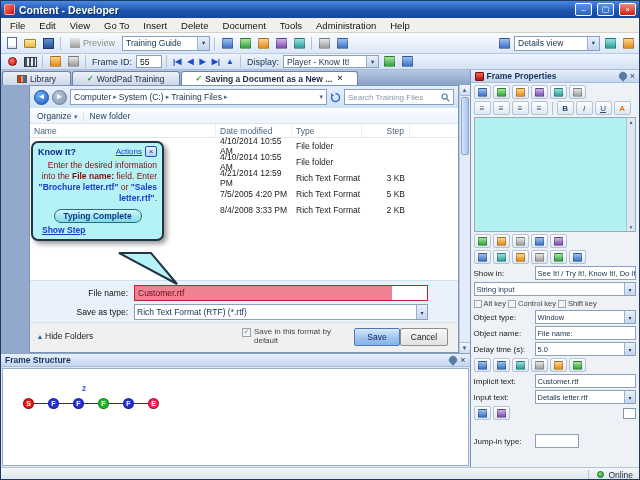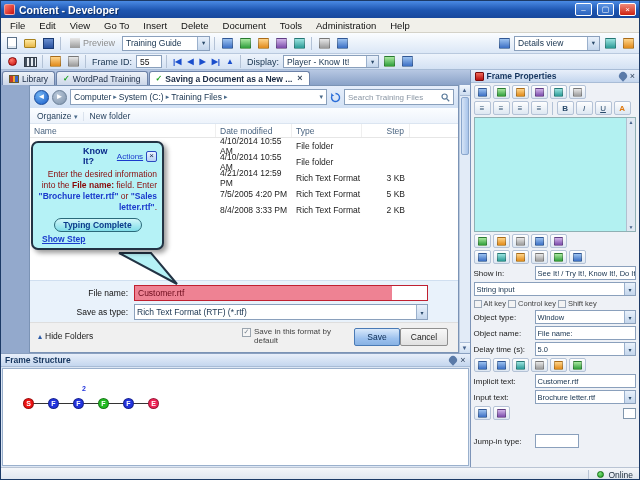--- a/index.html
+++ b/index.html
@@ -42,21 +42,21 @@
   .nav { color:#1a4ecc; font-size:8px; font-weight:bold; padding:0 2px; white-space:nowrap; }
   .spacer { flex:1; }
 
   
   .bodyrow { display:flex; height:397px; }
   .leftcol { width:470px; display:flex; flex-direction:column; }
   .rightpanel { width:170px; background:#eef1f6; border-left:1px solid #7d94b8; display:flex; flex-direction:column; overflow:hidden; }
 
   
   .tabbar { height:15px; background:linear-gradient(#b7c8e3,#8aa2c8); display:flex; align-items:flex-end; gap:1px; padding-left:1px; }
-  .tab { height:14px; display:flex; align-items:center; gap:3px; padding:0 6px; background:linear-gradient(#eef2f8,#ccd7e9); border:1px solid #6d82a8; border-bottom:none; border-radius:3px 3px 0 0; font-size:8.5px; color:#1a2a44; white-space:nowrap; }
+  .tab { height:14px; display:flex; align-items:center; gap:3px; padding:0 14px; background:linear-gradient(#eef2f8,#ccd7e9); border:1px solid #6d82a8; border-bottom:none; border-radius:3px 3px 0 0; font-size:8.5px; color:#1a2a44; white-space:nowrap; }
   .tab.active { background:#fff; font-weight:bold; }
   .tab .check { color:#17a017; font-weight:bold; font-size:8px; }
   .lib-icon { width:10px; height:8px; background:linear-gradient(90deg,#c43a2a 0 33%,#f0a82a 33% 66%,#3a64c4 66%); border:1px solid #6a5a2a; }
   .tabclose { color:#3a4a60; font-size:9px; margin-left:2px; line-height:1; }
 
   
   .workspace { position:relative; height:268px; background:#93a9cc; }
   .explorer { position:absolute; left:28px; top:0; width:430px; height:268px; background:#fff; border:1px solid #7b93b5; display:flex; flex-direction:column; }
   .addrbar { height:22px; background:linear-gradient(#e6eefb,#d2e1f4); display:flex; align-items:center; gap:3px; padding:0 4px; flex:none; }
   .navcircle { width:15px; height:15px; border-radius:50%; display:flex; align-items:center; justify-content:center; color:#fff; font-size:8px; line-height:1; flex:none; }
@@ -88,21 +88,21 @@
   .cancelbtn { right:10px; width:48px; background:linear-gradient(#f8f8f8,#e1e1e1); border:1px solid #8f8f8f; color:#222; }
 
   
   .wscroll { position:absolute; right:0; top:0; width:11px; height:268px; background:#e2ebf7; border-left:1px solid #b9c9de; }
   .wscroll .arr { height:11px; display:flex; align-items:center; justify-content:center; font-size:6px; color:#44608a; background:linear-gradient(#f2f7fd,#cdddf1); border-bottom:1px solid #aabcd6; }
   .wscroll .arr.dn { position:absolute; bottom:0; width:100%; border-top:1px solid #aabcd6; border-bottom:none; }
   .wthumb { position:absolute; top:12px; left:1px; width:8px; height:58px; background:linear-gradient(90deg,#d6e4f6,#a8c4ea); border:1px solid #8aa6cc; border-radius:2px; }
 
   
   .callout { position:absolute; left:30px; top:56px; width:133px; background:#b5f2f6; border:2px solid #223344; border-radius:7px; box-shadow:3px 3px 5px rgba(0,0,0,.4); padding:3px 5px 4px; z-index:5; font-size:8.5px; }
-  .co-head { display:flex; align-items:center;margin-left:45px; }
+  .co-head { display:flex; align-items:center; }
   .co-title { font-weight:bold; color:#0a2a8a; font-size:9px; }
   .co-actions { margin-left:auto; color:#1a3acc; text-decoration:underline; font-size:8px; }
   .co-close { width:12px; height:11px; margin-left:3px; border:1px solid #2a4ac0; border-radius:2px; background:linear-gradient(#eaf4ff,#b8d2f4); color:#16264e; font-size:8px; line-height:1; display:flex; align-items:center; justify-content:center; }
   .co-body { color:#8a0a0a; margin-top:3px; line-height:1.3;text-align:right; }
   .b-field { font-weight:bold; }
   .b-file { color:#1a3acc; font-weight:bold; }
   .co-btn { margin:5px auto 2px; width:88px; height:14px; border:1px solid #2a6a7a; border-radius:7px; background:linear-gradient(#d2f7fa,#7fdde8); color:#0a3a8a; font-weight:bold; display:flex; align-items:center; justify-content:center; font-size:8.5px; }
   .co-step { color:#1a3acc; font-weight:bold; text-decoration:underline; margin:2px 0 0 4px; width:max-content; }
   .callout-tail { position:absolute; left:112px; top:166px; z-index:4; }
 
@@ -583,21 +583,21 @@
       </div>
 
       <div class="prow">
         <div class="plabel">Implicit text:</div>
         <div class="pinput">Customer.rtf</div>
       </div>
 
       <div class="prow">
         <div class="plabel">Input text:</div>
         <div class="pcombo">
-          <span>Brochure letter.rtf</span>
+          <span>Details letter.rtf</span>
           <span class="arrowbox">▾</span>
         </div>
       </div>
 
       <div class="irow">
         <div class="pbtn">
             <div class="mini g-blue"></div>
           </div>
         <div class="pbtn">
             <div class="mini g-purple"></div>

